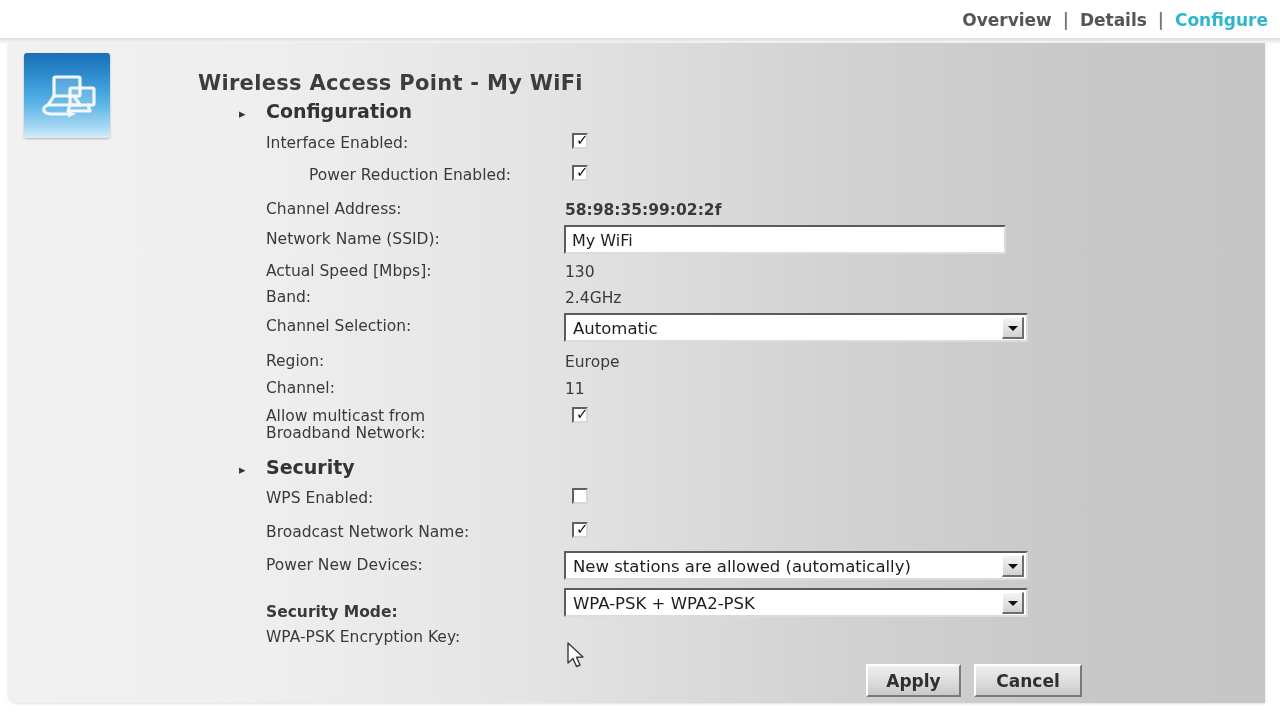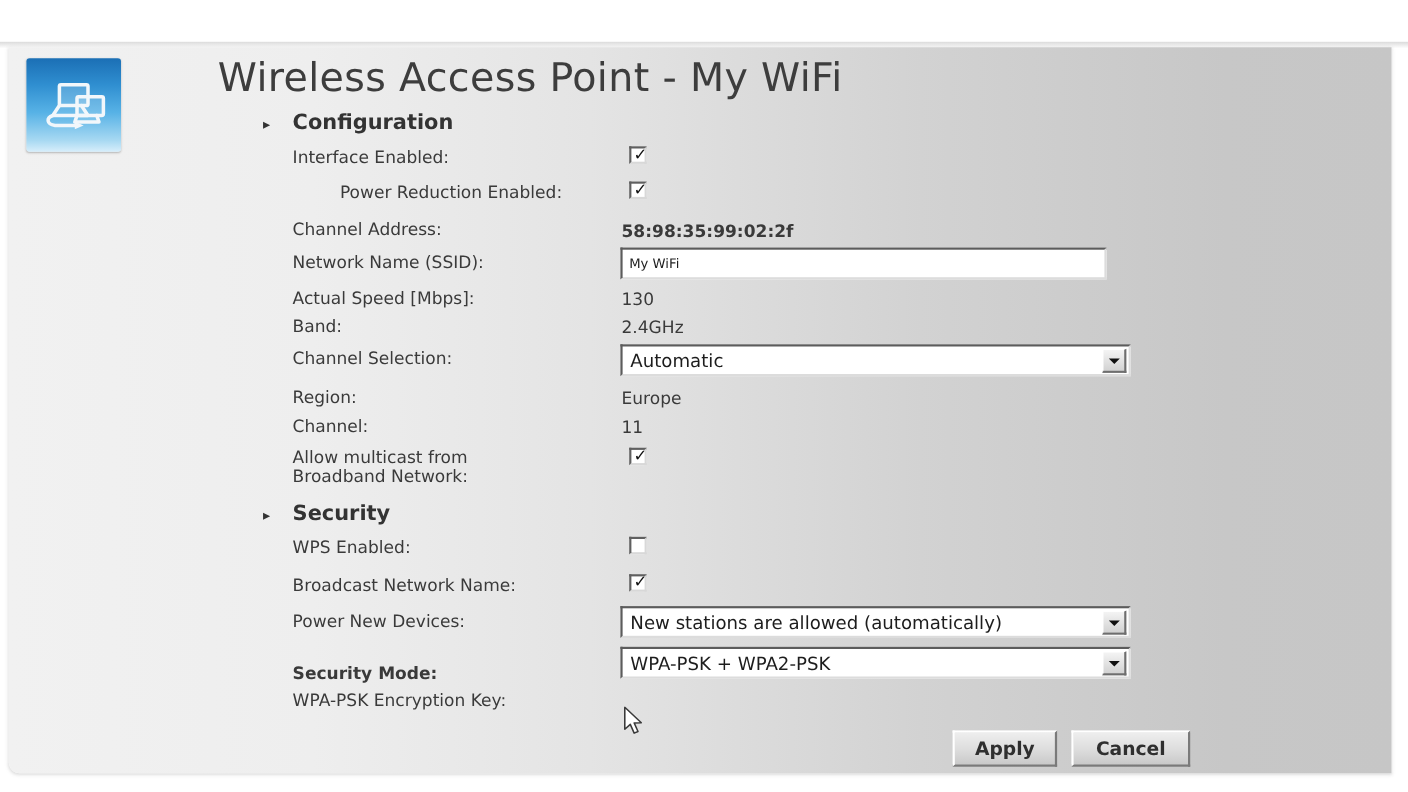--- a/index.html
+++ b/index.html
@@ -76,23 +76,23 @@
     background: linear-gradient(to bottom, #1b6fb5 0%, #2f8ed0 28%, #57b2e6 58%, #a8d9f2 88%, #d7eefb 100%);
     box-shadow: 0 1px 2px rgba(0,0,0,0.25);
     overflow: hidden;
   }
 
   
   .content { position: absolute; left: 0; top: 0; width: 1257px; height: 660px; }
 
   .page-title {
     position: absolute;
-    left: 190px; top: 8px;
-    font-size: 36px;
-    font-weight: normal;
+    left: 190px; top: 28px;
+    font-size: 21px;
+    font-weight: bold;
     color: #3d3d3d;
     letter-spacing: 0.3px;
     white-space: nowrap;
   }
 
   .section-head {
     position: absolute;
     font-size: 19px;
     font-weight: bold;
     color: #333333;
@@ -145,21 +145,21 @@
 
   
   .tinput {
     position: absolute;
     background: #ffffff;
     border-top: 2px solid #5c5c5c;
     border-left: 2px solid #5c5c5c;
     border-right: 2px solid #dcdcdc;
     border-bottom: 2px solid #dcdcdc;
     box-sizing: border-box;
-    font-size: 12px;
+    font-size: 16px;
     color: #1d1d1d;
     padding: 3px 8px 0 6px;
     line-height: 21px;
     white-space: nowrap;
     overflow: hidden;
   }
   .tinput .sel {
     background: #1b2a6b;
     color: #ffffff;
     padding: 1px 0 2px 0;
@@ -230,20 +230,27 @@
   .cursor { position: absolute; left: 566px; top: 642px; width: 22px; height: 30px; }
 </style>
 </head>
 <body>
 
 <div id="root">
 
   <div class="topbar">
 
 
+    <div class="navlinks">
+      <span>Overview</span>
+      <span class="pipe">|</span>
+      <span>Details</span>
+      <span class="pipe">|</span>
+      <span class="active">Configure</span>
+    </div>
   </div>
   <div class="topbar-shadow"></div>
 
   <div class="panel">
 
     <div class="devicon">
       <svg width="86" height="85" viewBox="0 0 86 85" xmlns="http://www.w3.org/2000/svg">
         <g fill="none" stroke="#f2f7fb" stroke-width="3.2" stroke-linejoin="round" stroke-linecap="round">
           <rect x="30" y="24" width="26" height="19" rx="1.5" fill="#ffffff" fill-opacity="0.18"></rect>
           <rect x="46" y="35" width="24" height="17" rx="1.5" fill="#ffffff" fill-opacity="0.18"></rect>

